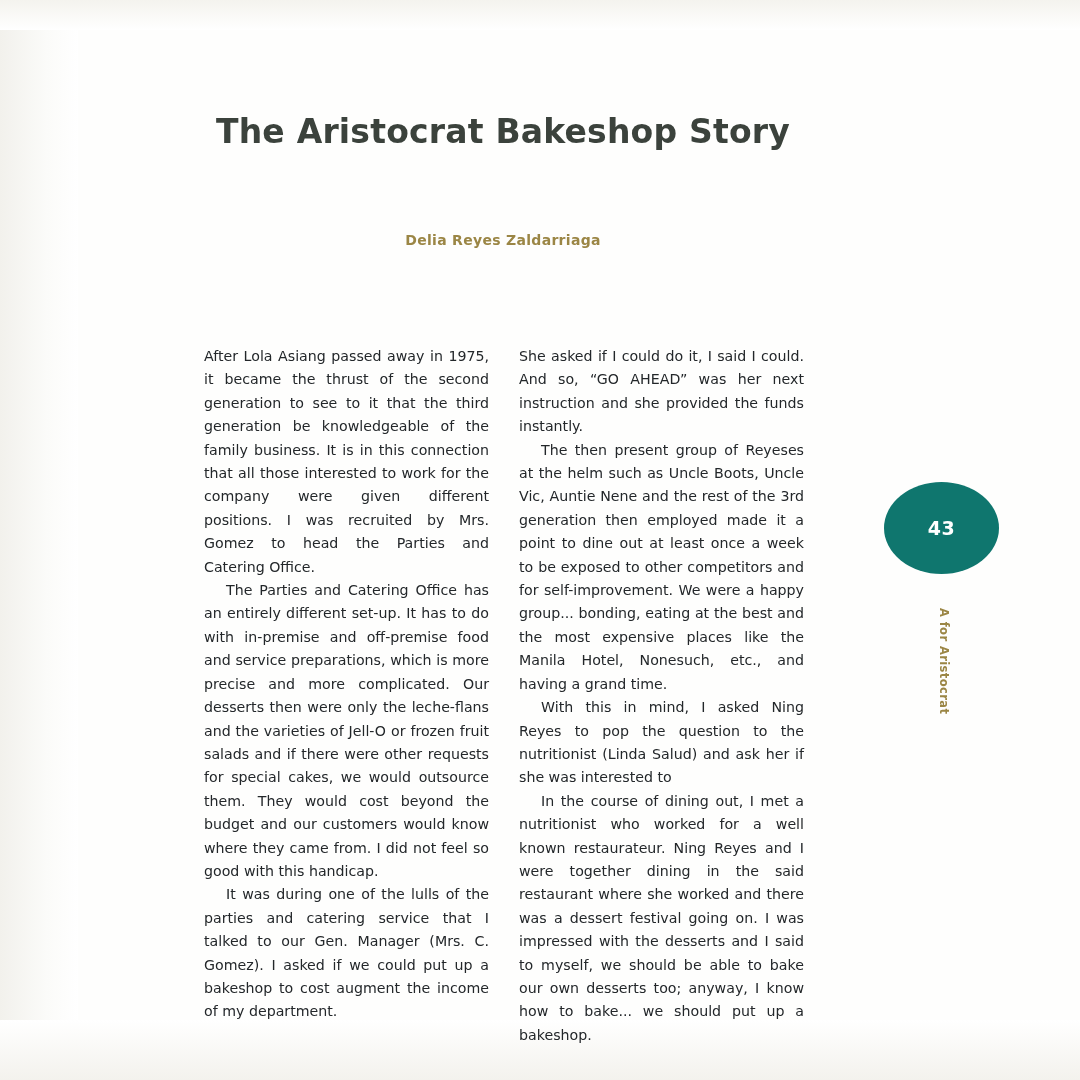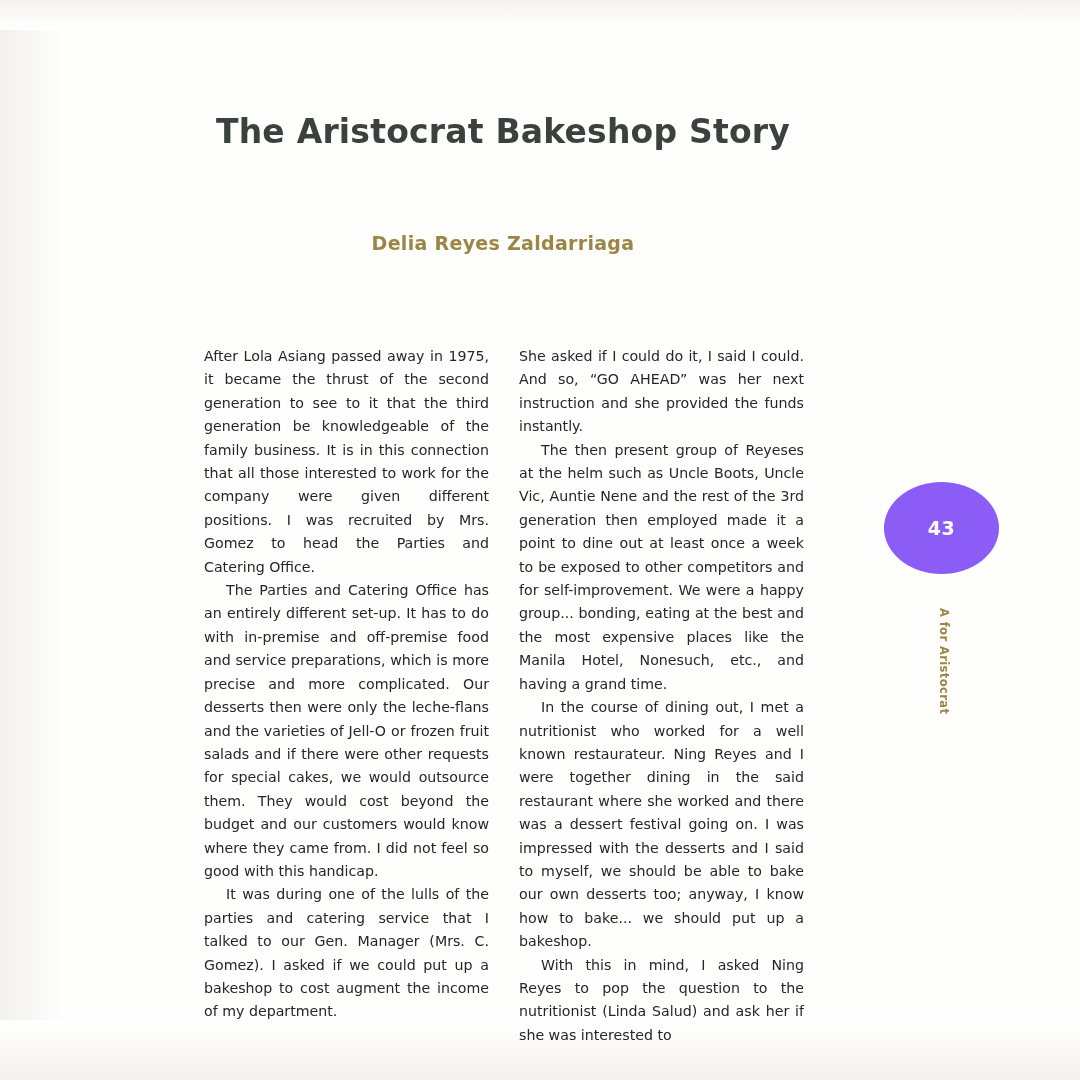--- a/index.html
+++ b/index.html
@@ -58,21 +58,21 @@
     display: inline-block;
     transform: translateX(-37px);
     text-align: right;
   }
 
   .byline {
     position: absolute;
     left: 0; right: 0;
     top: 232px;
     text-align: center;
-    font-size: 19px;
+    font-size: 14px;
     font-weight: bold;
     letter-spacing: 0.3px;
     color: #9b8645;
   }
   .byline-inner {
     display: inline-block;
     transform: translateX(-37px);
   }
 
   .columns {
@@ -106,21 +106,21 @@
     color: #6f6a55;
   }
 
   .page-badge {
     position: absolute;
     left: 884px;
     top: 482px;
     width: 115px;
     height: 92px;
     border-radius: 50% / 50%;
-    background: #8b5cf6;
+    background: #0f766e;
     display: flex;
     align-items: center;
     justify-content: center;
   }
   .page-badge span {
     color: #ffffff;
     font-size: 19px;
     font-weight: bold;
     letter-spacing: 0.5px;
   }
@@ -160,22 +160,22 @@
 
     <div class="col">
       <p class="first faded">After Lola Asiang passed away in 1975, it became the thrust of the second generation to see to it that the third generation be knowledgeable of the family business.  It is in this connection that all those interested to work for the company were given different positions.  I was recruited by Mrs. Gomez to head the Parties and Catering Office.</p>
       <p>The Parties and Catering Office has an entirely different set-up.  It has to do with in-premise and off-premise food and service preparations, which is more precise and more complicated. Our desserts then were only the leche-flans and the varieties of Jell-O or frozen fruit salads and if there were other requests for special cakes, we would outsource them.  They would cost beyond the budget and our customers would know where they came from. I did not feel so good with this handicap.</p>
       <p>It was during one of the lulls of the parties and catering service that I talked to our Gen. Manager (Mrs. C. Gomez).  I asked if we could put up a bakeshop to cost augment the income of my department.</p>
     </div>
 
     <div class="col">
       <p class="first">She asked if I could do it, I said I could. And so, “GO AHEAD” was her next instruction and she provided the funds instantly.</p>
       <p>The then present group of Reyeses at the helm such as Uncle Boots, Uncle Vic, Auntie Nene and the rest of the 3rd generation then employed  made it a point to dine out at least once a week to be exposed to other competitors and for self-improvement.  We were a happy group... bonding, eating at the best and the most expensive places  like the Manila Hotel,  Nonesuch, etc., and having a grand time.</p>
+      <p>With this in mind, I asked Ning Reyes to pop the question to the nutritionist (Linda Salud) and ask her if she was interested to</p>
       <p>In the course of dining out, I met a nutritionist who worked for a well known restaurateur.    Ning Reyes and I were together dining in the said restaurant where she worked and there was a dessert festival going on. I was impressed with the desserts and I said to myself, we should be able to bake our own desserts too; anyway, I know how to bake... we should put up a bakeshop.</p>
-      <p>With this in mind, I asked Ning Reyes to pop the question to the nutritionist (Linda Salud) and ask her if she was interested to</p>
     </div>
 
   </div>
 
   <div class="page-badge">
     <span>43</span>
   </div>
 
   <div class="running-head">A for Aristocrat</div>
 

